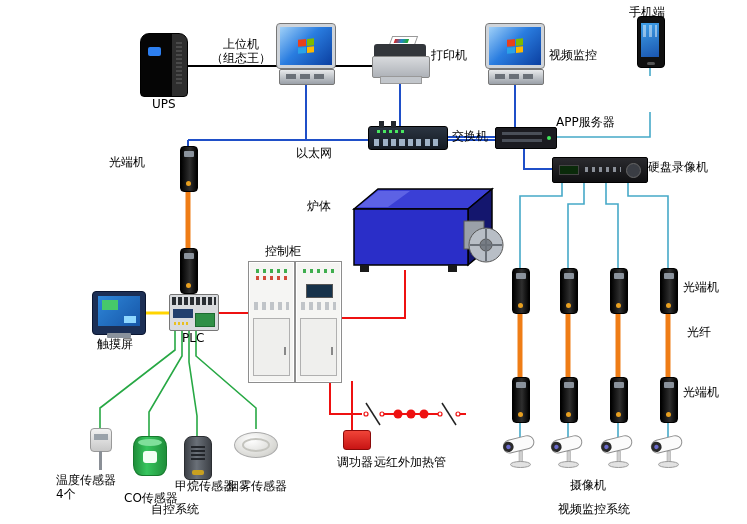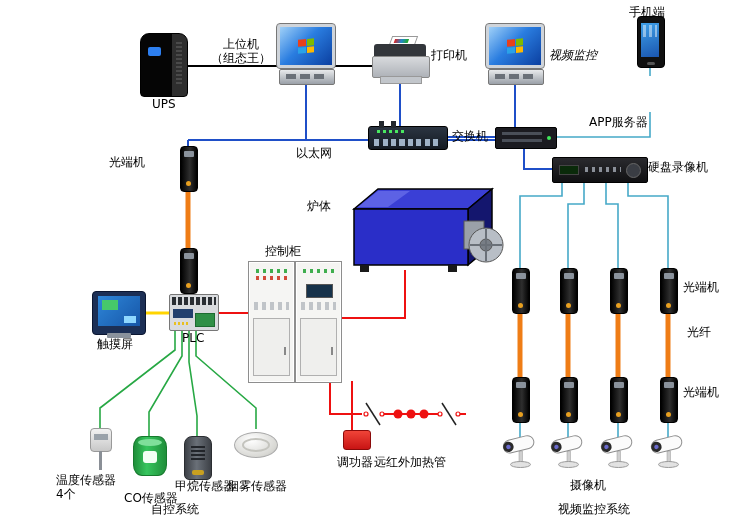--- a/index.html
+++ b/index.html
@@ -16,24 +16,24 @@
   .ln-red{stroke:#ee1111;stroke-width:2;fill:none;}
   .ln-blade{stroke:#222;stroke-width:1.5;}
   .dot-red{fill:#ee1111;}
   .dot-term{fill:#fff;stroke:#ee1111;stroke-width:1.2;}
   
   .lbl{position:absolute;z-index:3;font-size:12px;color:#000;line-height:1.2;white-space:nowrap;}
   .lbl .ln2{display:block;}
   .lb-ups{left:152px;top:97px;}
   .lb-host{left:206px;top:37px;width:70px;text-align:center;}
   .lb-printer{left:431px;top:48px;}
-  .lb-video{left:549px;top:48px;font-style:italic;}
+  .lb-video{left:549px;top:48px;}
   .lb-phone{left:629px;top:5px;}
   .lb-switch{left:452px;top:129px;}
-  .lb-server{left:556px;top:115px;margin-left:33px;}
+  .lb-server{left:556px;top:115px;}
   .lb-eth{left:296px;top:146px;}
   .lb-optl{left:109px;top:155px;}
   .lb-dvr{left:648px;top:160px;}
   .lb-furnace{left:307px;top:199px;}
   .lb-cab{left:265px;top:244px;}
   .lb-touch{left:97px;top:337px;}
   .lb-plc{left:182px;top:331px;}
   .lb-temp{left:56px;top:473px;width:70px;}
   .lb-co{left:124px;top:479px;margin-top:12px;}
   .lb-meth{left:175px;top:479px;}

